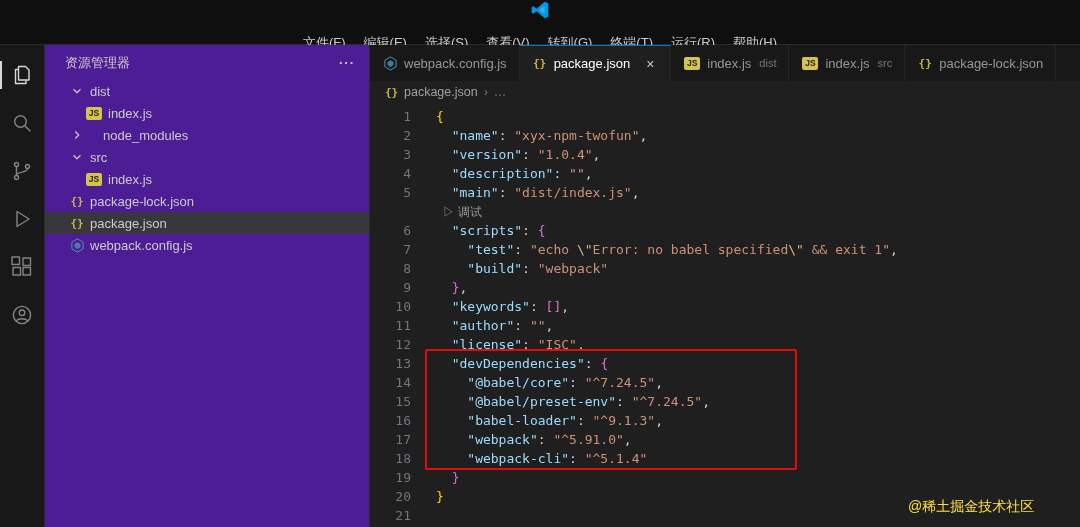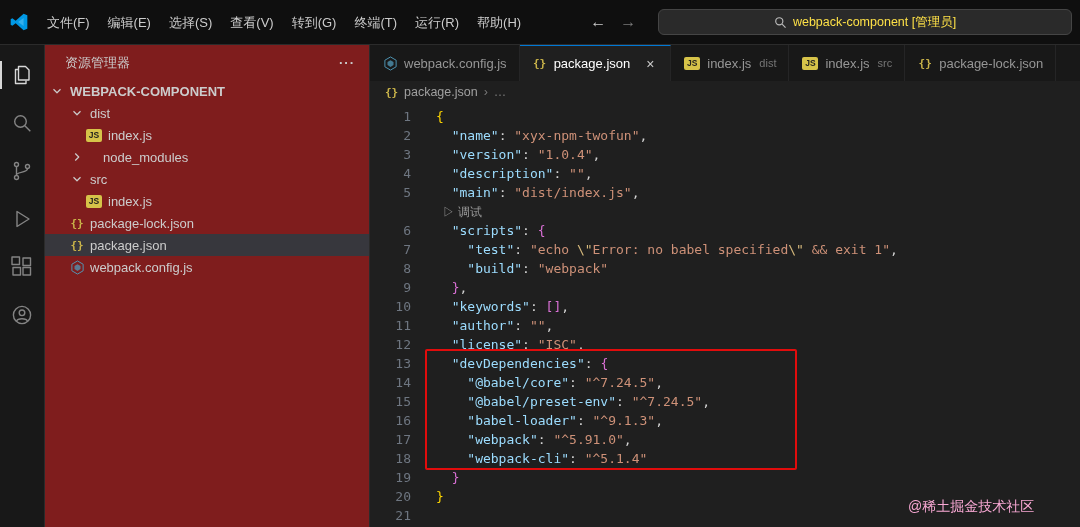--- a/index.html
+++ b/index.html
@@ -1,21 +1,21 @@
 <!DOCTYPE html>
 <html><head>
 <meta charset="utf-8">
 <style>
   * { margin:0; padding:0; box-sizing:border-box; }
   html,body { width:1080px; height:527px; background:#1f1f1f; overflow:hidden;
     font-family:"Liberation Sans", sans-serif; position:relative; }
 
   
   .titlebar { height:45px; background:#0f0f0f; display:flex; align-items:center;
-    color:#cccccc; font-size:13px; border-bottom:1px solid #2b2b2b; }
+    color:#cccccc; font-size:13px; border-bottom:1px solid #2b2b2b;flex-direction:column; }
   .logo { width:38px; display:flex; align-items:center; justify-content:center; }
   .menus { display:flex; }
   .menu-item { padding:0 9px; height:45px; line-height:45px; white-space:nowrap; }
   .nav { display:flex; gap:14px; margin-left:60px; font-size:16px; }
   .navbtn { color:#cccccc; }
   .navbtn.dim { color:#7a7a7a; }
   .search-box { flex:1; max-width:452px; height:26px; margin-left:22px; margin-right:8px;
     background:#2a2a2a; border:1px solid #454545; border-radius:6px;
     display:flex; align-items:center; justify-content:center; gap:6px;
     color:#fde047; font-size:12.5px; }
@@ -25,21 +25,21 @@
   .main { display:flex; height:482px; }
 
   .activitybar { width:45px; background:#181818; display:flex; flex-direction:column;
     align-items:stretch; padding-top:6px; border-right:1px solid #2b2b2b; }
   .activity-item { height:48px; display:flex; align-items:center; justify-content:center;
     color:#848484; position:relative; }
   .activity-item.active { color:#d7d7d7; }
   .activity-item.active::before { content:""; position:absolute; left:0; top:10px; bottom:10px;
     width:2px; background:#d7d7d7; }
 
-  .sidebar { width:325px; background:#7f1d1d; color:#cccccc; border-right:1px solid #2b2b2b;
+  .sidebar { width:325px; background:#4c1d95; color:#cccccc; border-right:1px solid #2b2b2b;
     display:flex; flex-direction:column; }
   .sidebar-header { height:35px; display:flex; align-items:center; justify-content:space-between;
     padding:0 14px 0 20px; font-size:13px; color:#cccccc; flex:0 0 auto; }
   .more { font-weight:bold; letter-spacing:1px; color:#cccccc; cursor:pointer; }
   .tree { font-size:13px; }
   .tree-row { height:22px; display:flex; align-items:center; gap:5px; white-space:nowrap; }
   .tree-row.selected { background:#37373d; }
   .tree-root { font-weight:700; }
   .chev { width:16px; flex:0 0 16px; display:flex; align-items:center; justify-content:center; color:#cccccc; }
   .fi { display:inline-flex; align-items:center; justify-content:center; width:16px; height:16px; flex:0 0 16px; }
@@ -71,21 +71,21 @@
   .tk-k  { color:#9cdcfe; }
   .tk-s  { color:#ce9178; }
   .tk-e  { color:#d7ba7d; }
   .tk-p  { color:#d4d4d4; }
   .lens { color:#999999; font-size:12px; font-family:"Liberation Sans", sans-serif; }
   .lens .play { color:#999999; }
 
   
   .red-box { position:absolute; left:425px; top:349px; width:372px; height:121px;
     border:2px solid #e10c0c; border-radius:2px; z-index:20; pointer-events:none; }
-  .watermark { position:absolute; left:908px; top:498px; color:#f9a8d4; font-size:14px; z-index:15; }
+  .watermark { position:absolute; left:908px; top:498px; color:#fde047; font-size:14px; z-index:15; }
 </style>
 </head>
 <body>
 
 <div class="titlebar">
   <div class="logo">
     <svg width="20" height="20" viewBox="0 0 24 24">
         <path fill="#0098e4" d="M17.5 2L8 10.6 4 7.6 2 8.6v6.8l2 1 4-3L17.5 22l4.5-2V4z"></path>
         <path fill="#51bdf0" d="M17.5 7.2v9.6L11 12z" opacity=".65"></path>
       </svg>
@@ -158,28 +158,20 @@
         </svg>
       </div>
     </div>
 
   <div class="sidebar">
     <div class="sidebar-header">
       <span>资源管理器</span>
       <span class="more">···</span>
     </div>
     <div class="tree">
-        <div class="tree-row tree-root" style="padding-left: 4px;">
-          <span class="chev">
-            <svg width="14" height="14" viewBox="0 0 16 16" fill="none" stroke="currentColor" stroke-width="1.4" stroke-linejoin="round">
-              <path d="M4 6l4 4 4-4"></path>
-            </svg>
-          </span>
-          <span>WEBPACK-COMPONENT</span>
-        </div>
         <div class="tree-row" style="padding-left: 24px;">
           <span class="chev">
             <svg width="14" height="14" viewBox="0 0 16 16" fill="none" stroke="currentColor" stroke-width="1.4" stroke-linejoin="round">
               <path d="M4 6l4 4 4-4"></path>
             </svg>
           </span>
           <span>dist</span>
         </div>
         <div class="tree-row" style="padding-left: 40px;">
           <span class="fi js">JS</span>

